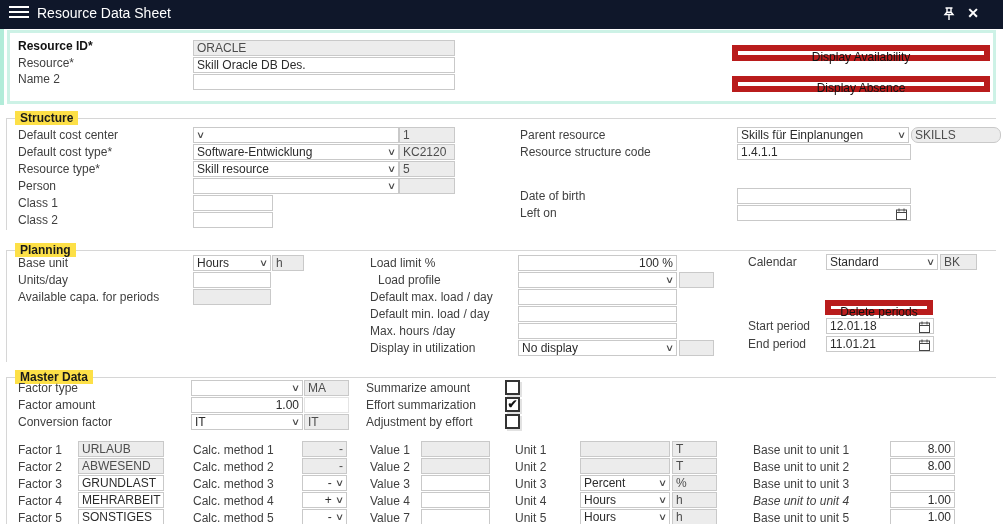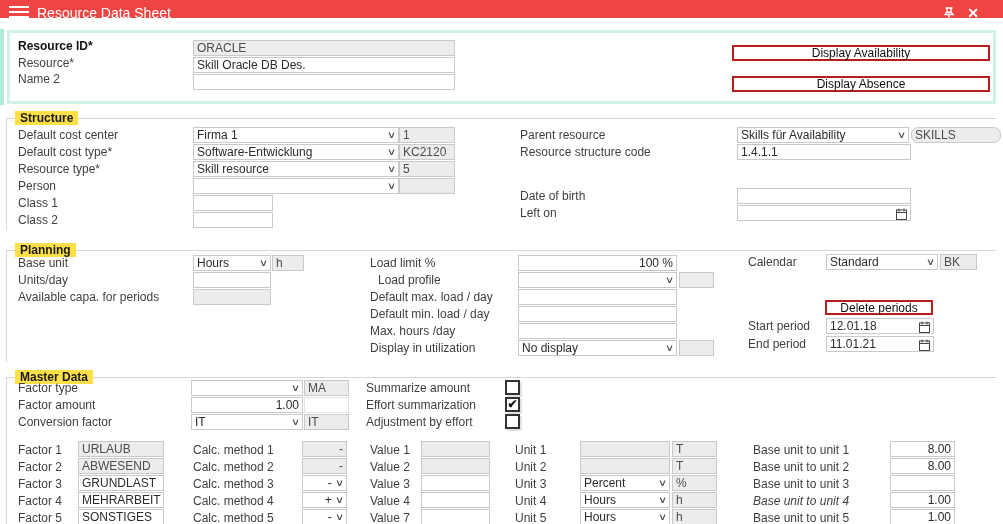--- a/index.html
+++ b/index.html
@@ -1,20 +1,20 @@
 <!DOCTYPE html>
 <html><head>
 <meta charset="utf-8">
 <style>
   * { box-sizing: border-box; }
   body { margin:0; font-family:"Liberation Sans", sans-serif; background:#f2f2f2; }
   .screen { position:relative; width:1003px; height:524px; background:#ffffff; overflow:hidden; }
 
   
-  .titlebar { position:absolute; left:0; top:0; width:1003px; height:18px; background:#ef4444; color:#fff; }
+  .titlebar { position:absolute; left:0; top:0; width:1003px; height:29px; background:#0f172a; color:#fff; }
   .burger { position:absolute; left:9px; top:6px; width:20px; height:14px; cursor:pointer; }
   .burger i { display:block; height:2px; background:#fff; margin:0 0 3px 0; }
   .win-title { position:absolute; left:37px; top:5px; font-size:14px; color:#fff; white-space:nowrap; }
   .pin { position:absolute; left:940px; top:5px; width:18px; height:18px; }
   .close { position:absolute; left:964px; top:4px; width:18px; height:18px; font-size:14px; font-weight:bold; color:#fff; text-align:center; line-height:18px; cursor:pointer; }
 
   
   .hero-frame { position:absolute; left:7px; top:30px; width:989px; height:74px; border:3px solid #cdf2e6; background:#fff; }
   .hero-bar { position:absolute; left:0; top:29px; width:4px; height:76px; background:#b2ecd9; }
 
@@ -29,21 +29,21 @@
   .fld.ro { background:#ececec; color:#4d4d4d; }
   .fld.num { text-align:right; }
   .fld.faint { border-color:#e4e4e4; }
 
   .dd { display:flex; align-items:center; cursor:pointer; }
   .dd .val { flex:1 1 auto; overflow:hidden; }
   .dd.right { justify-content:flex-end; }
   .dd.right .val { flex:0 0 auto; margin-right:4px; }
   .chev { flex:0 0 auto; color:#4a4a4a; font-size:10px; line-height:14px; transform:scale(1.25,0.95); }
 
-  .btn { position:absolute; height:16px; border:2px solid #b91c1c; background:#fff; font-size:12px; line-height:13px; padding:0 4px; color:#111; white-space:nowrap; cursor:pointer; }
+  .btn { position:absolute; height:16px; border:6px solid #b91c1c; background:#fff; font-size:12px; line-height:13px; padding:0 4px; color:#111; white-space:nowrap; cursor:pointer; }
   .btn.center { text-align:center; }
 
   .cb { position:absolute; width:15px; height:15px; border:2px solid #333; background:#fff; box-shadow:2px 2px 0 0 #e2e2e2; font-size:12px; line-height:11px; text-align:center; font-weight:bold; color:#111; cursor:pointer; }
 
   .calico { position:absolute; right:3px; top:2px; width:11px; height:12px; cursor:pointer; }
   .fld .calico svg { display:block; }
 </style>
 </head>
 <body>
 
@@ -77,21 +77,20 @@
 
   <button class="btn" style="left:732px; top:45px; width:258px;">Display Availability</button>
   <button class="btn" style="left:732px; top:76px; width:258px;">Display Absence</button>
 
   <div class="sect" style="left:6px; top:118px; width:990px; height:112px;">
     <span class="legend">Structure</span>
   </div>
 
   <span class="lbl" style="left:18px; top:128px;">Default cost center</span>
   <div class="fld dd" style="left:193px; top:127px; width:206px;">
-    <span class="val">Firma 1</span>
       <span class="chev">∨</span>
   </div>
   <div class="fld ro" style="left:399px; top:127px; width:56px;">1</div>
 
   <span class="lbl" style="left:18px; top:145px;">Default cost type*</span>
   <div class="fld dd" style="left:193px; top:144px; width:206px;">
     <span class="val">Software-Entwicklung</span>
       <span class="chev">∨</span>
   </div>
   <div class="fld ro" style="left:399px; top:144px; width:56px;">KC2120</div>
@@ -111,21 +110,21 @@
   <div class="fld ro" style="left:399px; top:178px; width:56px;"></div>
 
   <span class="lbl" style="left:18px; top:196px;">Class 1</span>
   <div class="fld" style="left:193px; top:195px; width:80px;"></div>
 
   <span class="lbl" style="left:18px; top:213px;">Class 2</span>
   <div class="fld" style="left:193px; top:212px; width:80px;"></div>
 
   <span class="lbl" style="left:520px; top:128px;">Parent resource</span>
   <div class="fld dd" style="left:737px; top:127px; width:172px;">
-    <span class="val">Skills für Availability</span>
+    <span class="val">Skills für Einplanungen</span>
       <span class="chev">∨</span>
   </div>
   <div class="fld ro" style="left:911px; top:127px; width:90px;border-radius:7px;">SKILLS</div>
 
   <span class="lbl" style="left:520px; top:145px;">Resource structure code</span>
   <div class="fld" style="left:737px; top:144px; width:174px;">1.4.1.1</div>
 
   <span class="lbl" style="left:520px; top:189px;">Date of birth</span>
   <div class="fld" style="left:737px; top:188px; width:174px;"></div>
 

